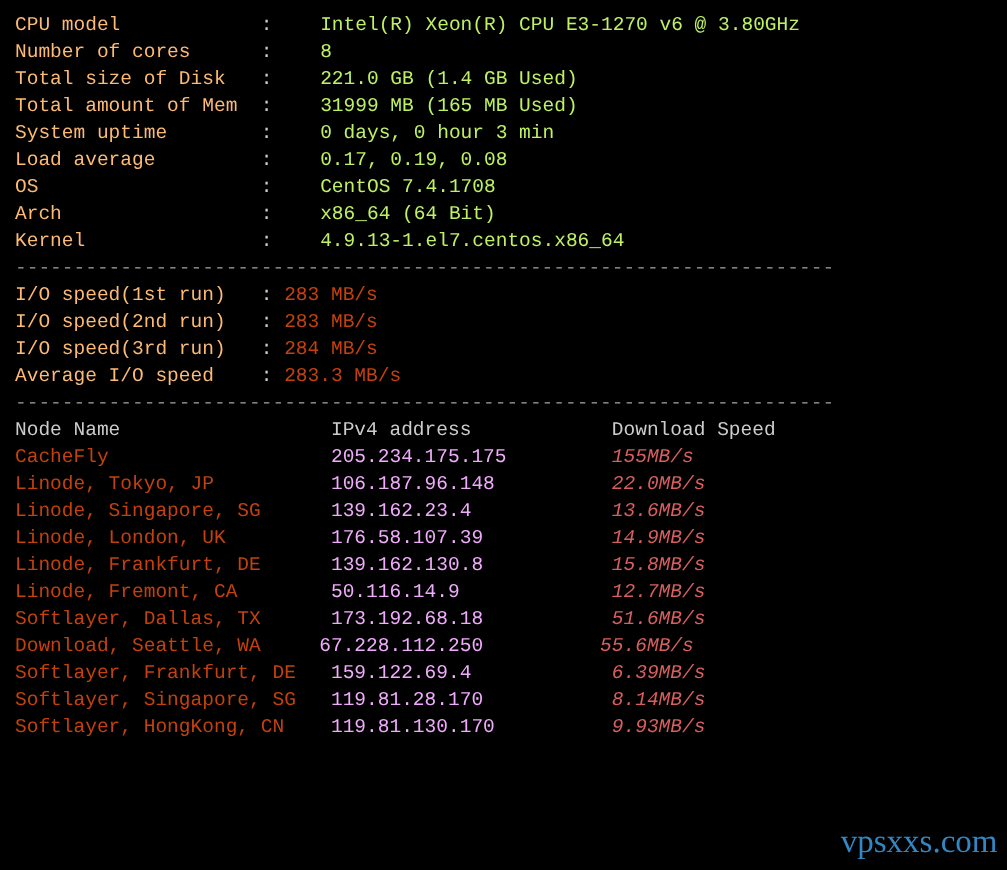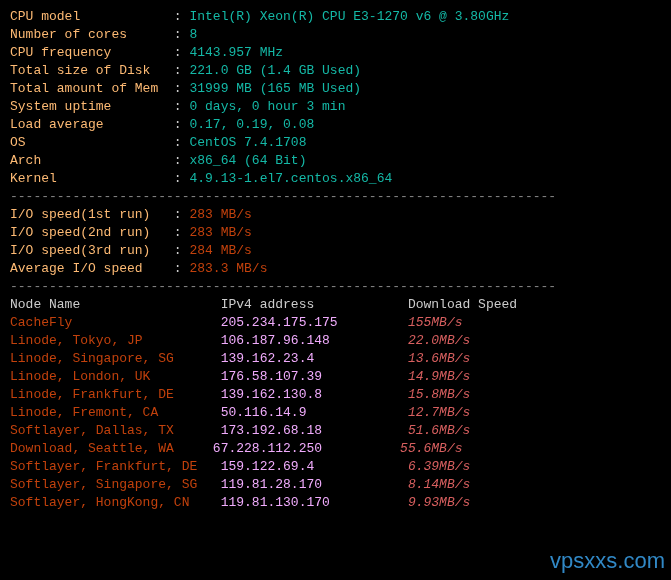--- a/index.html
+++ b/index.html
@@ -11,44 +11,43 @@
     color: #ccc;
     width: 671px;
     height: 580px;
     padding: 8px 10px;
     position: relative;
     overflow: hidden;
   }
   .row { white-space: pre; }
   .label { color: #fdba74; }
   .colon { color: #ccc; }
-  .val-cyan { color: #14b8a6; }
+  .val-cyan { color: #bef264; margin-left: 24px; }
   .val-yellow { color: #c2410c; }
   .val-red { color: #d75f5f; font-style: italic; }
   .val-green { color: #f0abfc; }
   .divider { color: #888; letter-spacing: 0; }
   .hdr { color: #ccc; }
   .watermark {
     position: absolute;
     right: 6px;
     bottom: 10px;
     color: #3aa0e8;
-    font-family: Liberation Sans, sans-serif;
+    font-family: Liberation Serif, serif;
     font-size: 22px;
     opacity: 0.85;
     pointer-events: none;
   }
 </style>
 </head>
 <body>
 
 <div id="out">
     <div class="row"><span class="label">CPU model            </span><span class="colon">: </span><span class="val-cyan">Intel(R) Xeon(R) CPU E3-1270 v6 @ 3.80GHz</span></div>
     <div class="row"><span class="label">Number of cores      </span><span class="colon">: </span><span class="val-cyan">8</span></div>
-    <div class="row"><span class="label">CPU frequency        </span><span class="colon">: </span><span class="val-cyan">4143.957 MHz</span></div>
     <div class="row"><span class="label">Total size of Disk   </span><span class="colon">: </span><span class="val-cyan">221.0 GB (1.4 GB Used)</span></div>
     <div class="row"><span class="label">Total amount of Mem  </span><span class="colon">: </span><span class="val-cyan">31999 MB (165 MB Used)</span></div>
     <div class="row"><span class="label">System uptime        </span><span class="colon">: </span><span class="val-cyan">0 days, 0 hour 3 min</span></div>
     <div class="row"><span class="label">Load average         </span><span class="colon">: </span><span class="val-cyan">0.17, 0.19, 0.08</span></div>
     <div class="row"><span class="label">OS                   </span><span class="colon">: </span><span class="val-cyan">CentOS 7.4.1708</span></div>
     <div class="row"><span class="label">Arch                 </span><span class="colon">: </span><span class="val-cyan">x86_64 (64 Bit)</span></div>
     <div class="row"><span class="label">Kernel               </span><span class="colon">: </span><span class="val-cyan">4.9.13-1.el7.centos.x86_64</span></div>
     <div class="row divider">----------------------------------------------------------------------</div>
     <div class="row"><span class="label">I/O speed(1st run)   </span><span class="colon">: </span><span class="val-yellow">283 MB/s</span></div>
     <div class="row"><span class="label">I/O speed(2nd run)   </span><span class="colon">: </span><span class="val-yellow">283 MB/s</span></div>

